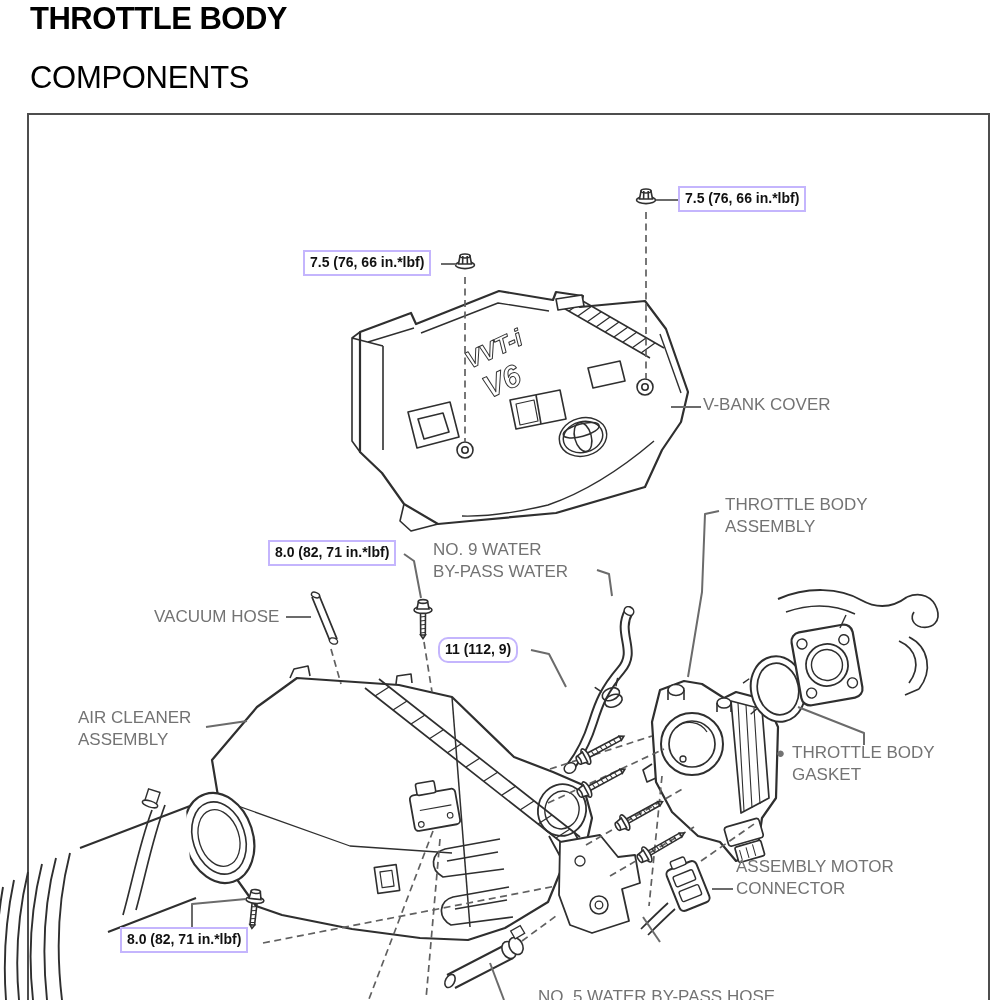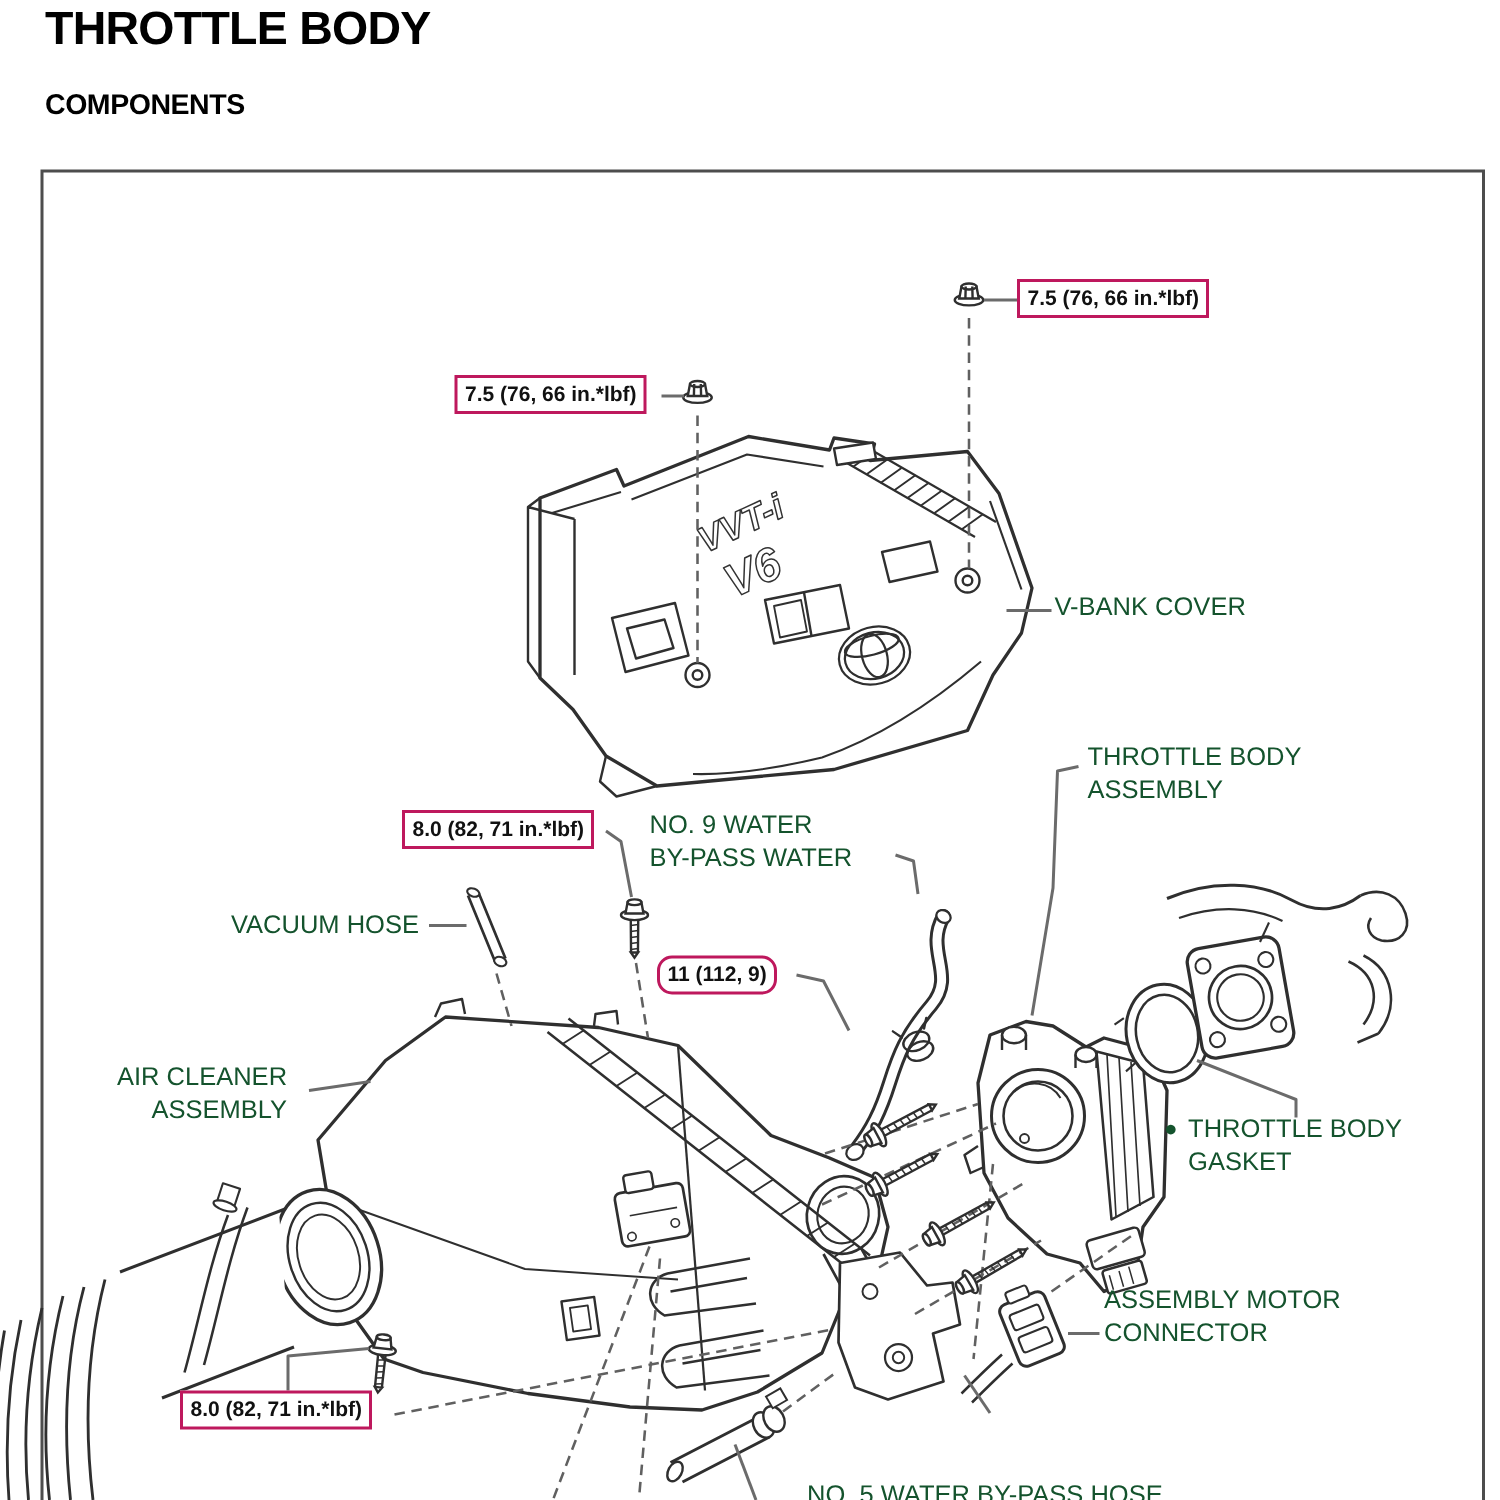--- a/index.html
+++ b/index.html
@@ -1,20 +1,20 @@
 <!DOCTYPE html>
 <html><head>
 <meta charset="utf-8">
 <style>
   html,body{margin:0;padding:0;width:1000px;height:1000px;background:#fff;overflow:hidden;}
   body{position:relative;font-family:"Liberation Sans",sans-serif;}
   .doc-title{position:absolute;left:30px;top:1px;font-size:31px;font-weight:bold;letter-spacing:-0.5px;color:#000;white-space:nowrap;}
-  .doc-subtitle{position:absolute;left:30px;top:60px;font-size:19px;font-weight:bold;letter-spacing:-0.3px;color:#000;white-space:nowrap;}
-  .plabel{position:absolute;font-size:17px;line-height:22px;color:#14532d;white-space:nowrap;}
-  .tbox{position:absolute;border:2px solid #be185d;background:#fff;padding:1px 5px 2px 5px;font-size:14px;line-height:19px;font-weight:bold;color:#111;white-space:nowrap;z-index:3;}
+  .doc-subtitle{position:absolute;left:30px;top:60px;font-size:31px;font-weight:normal;letter-spacing:-0.3px;color:#000;white-space:nowrap;}
+  .plabel{position:absolute;font-size:17px;line-height:22px;color:#737373;white-space:nowrap;}
+  .tbox{position:absolute;border:2px solid #c4b5fd;background:#fff;padding:1px 5px 2px 5px;font-size:14px;line-height:19px;font-weight:bold;color:#111;white-space:nowrap;z-index:3;}
   .plabel{z-index:3;}
   svg{position:absolute;left:0;top:0;z-index:1;}
   .gasket-wrap{display:flex;gap:7px;align-items:flex-start;}
   .bullet{font-size:15px;line-height:22px;}
 </style>
 </head>
 <body>
 
 <div class="doc-title">THROTTLE BODY</div>
 <div class="doc-subtitle">COMPONENTS</div>
@@ -275,21 +275,21 @@
   <div>ASSEMBLY</div>
 </div>
 
 <div class="plabel" style="left:433px;top:539px;">
   <div>NO. 9 WATER</div>
   <div>BY-PASS WATER</div>
 </div>
 
 <div class="plabel" style="left:154px;top:606px;">VACUUM HOSE</div>
 
-<div class="plabel" style="left:78px;top:707px;text-align:right;">
+<div class="plabel" style="left:78px;top:707px;">
   <div>AIR CLEANER</div>
   <div>ASSEMBLY</div>
 </div>
 
 <div class="plabel gasket-wrap" style="left:776px;top:742px;">
   <span class="bullet">●</span>
   <div>
     <div>THROTTLE BODY</div>
     <div>GASKET</div>
   </div>

